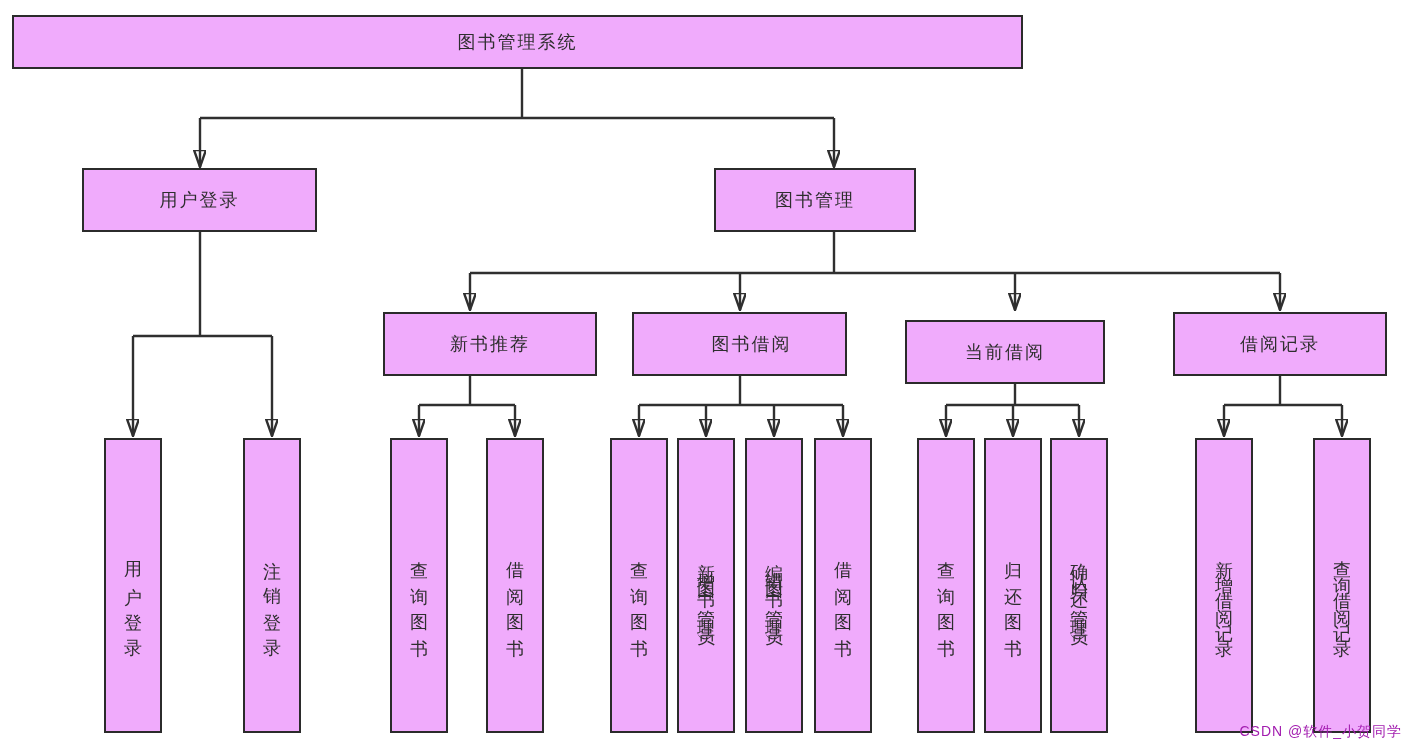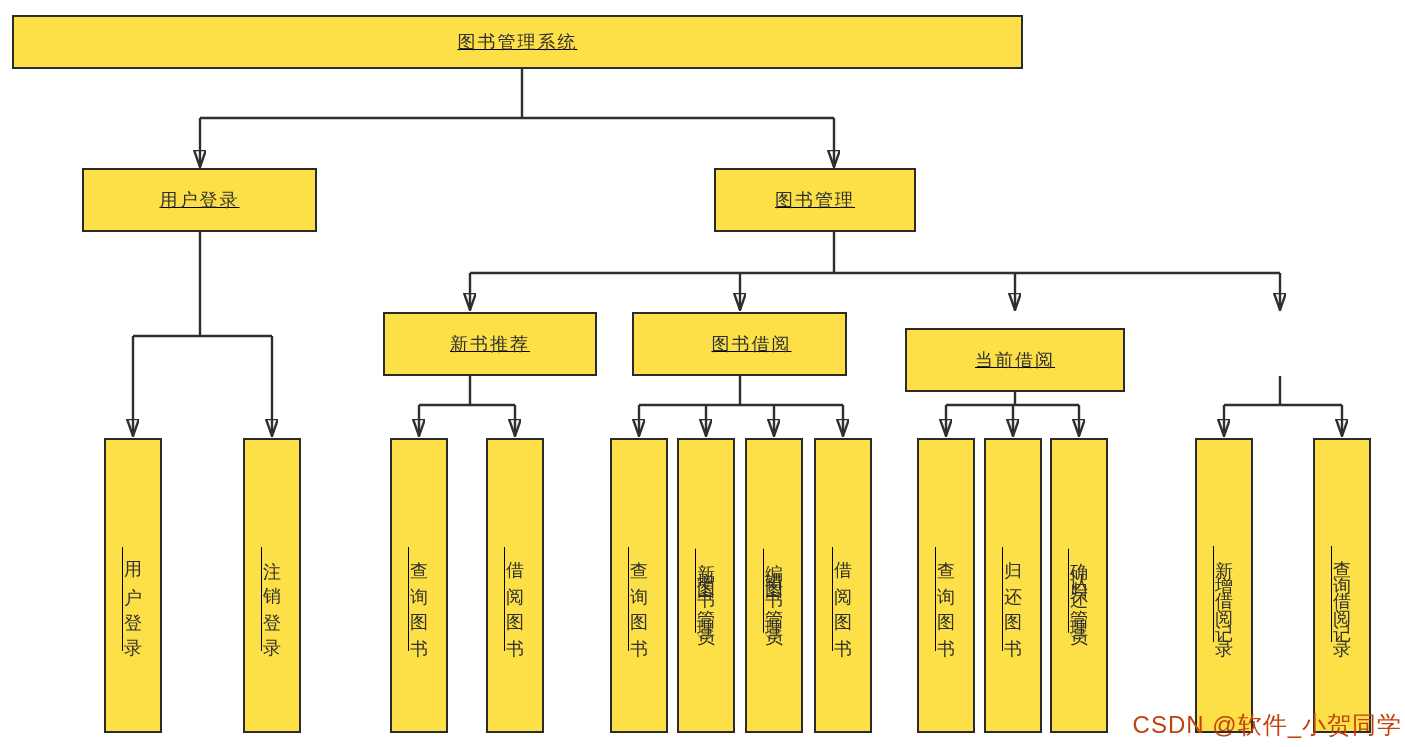--- a/index.html
+++ b/index.html
@@ -1,27 +1,27 @@
 <!DOCTYPE html>
 <html><head>
 <meta charset="utf-8">
 <style>
   html,body{margin:0;padding:0;background:#ffffff;}
   body{font-family:"Liberation Sans","DejaVu Sans",sans-serif;}
   #canvas{position:relative;width:1405px;height:747px;background:#ffffff;overflow:hidden;}
   svg.wires{position:absolute;left:0;top:0;z-index:1;}
   svg.wires path{stroke:#2f2f2f;stroke-width:2.4;fill:none;}
   svg.wires path.arrow{marker-end:url(#arr);}
-  .box{position:absolute;background:#fde047;border:2.5px solid #2b2b2b;box-sizing:border-box;
-       display:flex;align-items:center;justify-content:center;z-index:2;text-decoration:underline;}
+  .box{position:absolute;background:#f0abfc;border:2.5px solid #2b2b2b;box-sizing:border-box;
+       display:flex;align-items:center;justify-content:center;z-index:2;}
   .hlabel{font-size:18px;color:#2e2e2e;letter-spacing:2px;white-space:nowrap;}
   .vtext{writing-mode:vertical-rl;text-orientation:mixed;font-size:18px;color:#2e2e2e;
          line-height:1;white-space:nowrap;}
-  .watermark{position:absolute;right:3px;bottom:6px;font-size:24px;letter-spacing:1px;
-             color:#c2410c;z-index:6;white-space:nowrap;}
+  .watermark{position:absolute;right:3px;bottom:6px;font-size:14px;letter-spacing:1px;
+             color:#a21caf;z-index:6;white-space:nowrap;}
 </style>
 </head>
 <body>
 
 <div id="canvas">
 
   <svg class="wires" width="1405" height="747" viewBox="0 0 1405 747">
     <defs>
       <marker id="arr" markerUnits="userSpaceOnUse" markerWidth="18" markerHeight="13" refX="17" refY="6" orient="auto">
         <path d="M0,0 L17,6 L0,12 Z" fill="#2f2f2f" stroke="none"></path>
@@ -65,22 +65,25 @@
   <div class="box" style="left:714px;top:168px;width:202px;height:64px;">
     <span class="hlabel">图书管理</span>
   </div>
 
   <div class="box" style="left:383px;top:312px;width:214px;height:64px;">
     <span class="hlabel">新书推荐</span>
   </div>
   <div class="box" style="left:632px;top:312px;width:215px;height:64px;padding-left:24px;">
     <span class="hlabel">图书借阅</span>
   </div>
-  <div class="box" style="left:905px;top:328px;width:220px;height:64px;">
+  <div class="box" style="left:905px;top:320px;width:200px;height:64px;">
     <span class="hlabel">当前借阅</span>
+  </div>
+  <div class="box" style="left:1173px;top:312px;width:214px;height:64px;">
+    <span class="hlabel">借阅记录</span>
   </div>
 
   <div class="box" style="left:104px;top:438px;width:58px;height:295px;">
     <span class="vtext" style="letter-spacing: 26px; transform: translateY(13px);">用户登录</span>
   </div>
   <div class="box" style="left:243px;top:438px;width:58px;height:295px;">
     <span class="vtext" style="letter-spacing: 26px; transform: translateY(13px);">注销登录</span>
   </div>
 
   <div class="box" style="left:390px;top:438px;width:58px;height:295px;">

